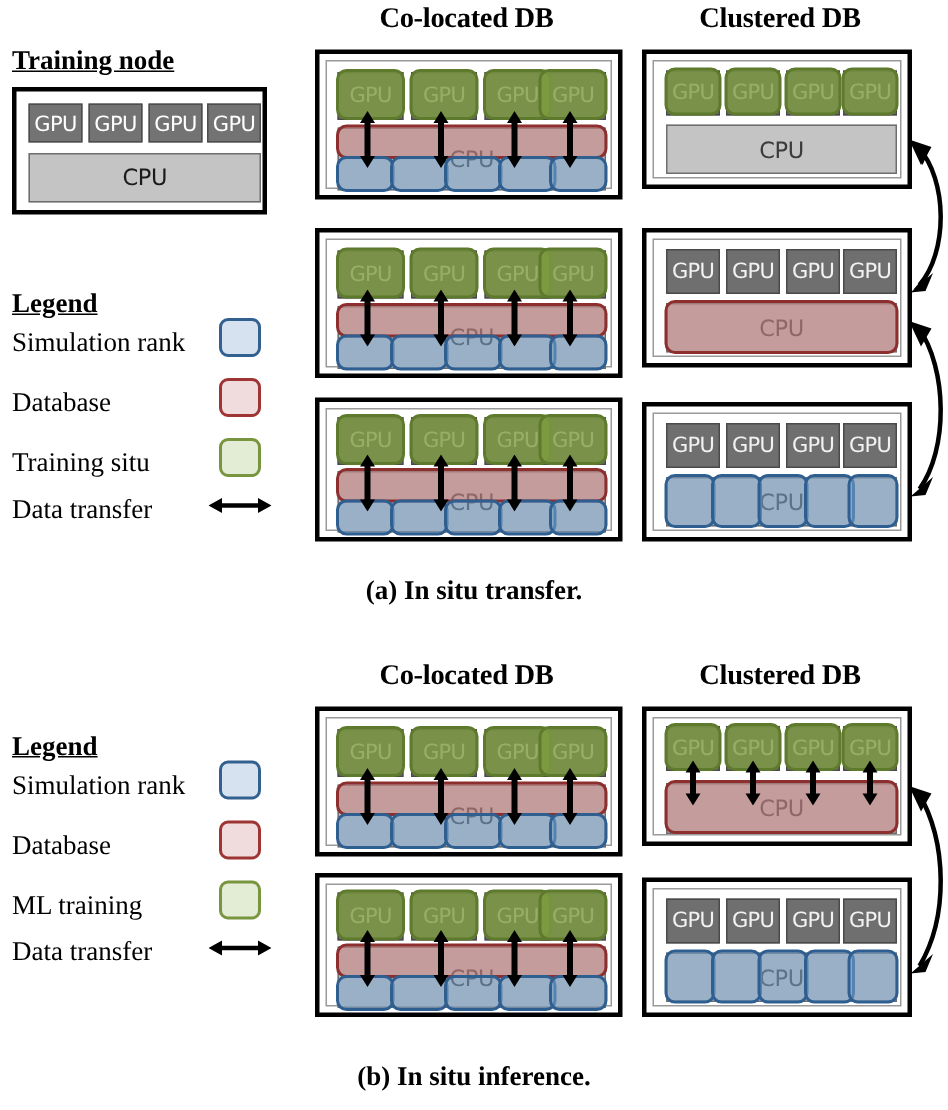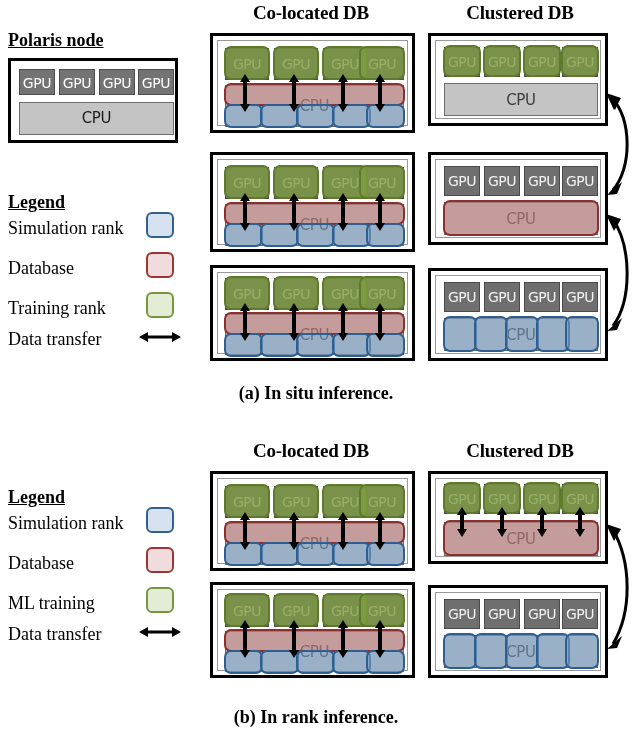--- a/index.html
+++ b/index.html
@@ -175,39 +175,39 @@
     font-size: 18px;
     left: 0;
   }
 </style>
 </head>
 <body>
 
 <div class="col-head" style="left:205px; top:2px; width:212px;">Co-located DB</div>
 <div class="col-head" style="left:420px; top:2px; width:200px;">Clustered DB</div>
 
-<div class="section-title" style="left:8px; top:30px;">Polaris node</div>
+<div class="section-title" style="left:8px; top:30px;">Training node</div>
 
 <div class="polaris-box" style="left:8px; top:58px; width:170px; height:85px;">
   <div class="polaris-gpu" style="left:8px; top:8px; width:36px; height:26px;">GPU</div>
   <div class="polaris-gpu" style="left:48px; top:8px; width:36px; height:26px;">GPU</div>
   <div class="polaris-gpu" style="left:88px; top:8px; width:36px; height:26px;">GPU</div>
   <div class="polaris-gpu" style="left:127px; top:8px; width:36px; height:26px;">GPU</div>
   <div class="polaris-cpu" style="left:8px; top:41px; width:155px; height:33px; line-height:31px;">CPU</div>
 </div>
 
 <div class="section-title" style="left:8px; top:192px;">Legend</div>
 
 <div class="legend-label" style="left:8px; top:219px;">Simulation rank</div>
 <div class="legend-swatch sw-sim" style="left:146px; top:212px;"></div>
 
 <div class="legend-label" style="left:8px; top:259px;">Database</div>
 <div class="legend-swatch sw-db" style="left:146px; top:252px;"></div>
 
-<div class="legend-label" style="left:8px; top:299px;">Training rank</div>
+<div class="legend-label" style="left:8px; top:299px;">Training situ</div>
 <div class="legend-swatch sw-train" style="left:146px; top:292px;"></div>
 
 <div class="legend-label" style="left:8px; top:330px;">Data transfer</div>
 <svg class="legend-arrow" style="left:139px; top:330px;" viewBox="0 0 42 14">
   <line x1="7" y1="7" x2="35" y2="7" stroke="#000" stroke-width="3"></line>
   <polygon points="0,7 9,2 9,12" fill="#000"></polygon>
   <polygon points="42,7 33,2 33,12" fill="#000"></polygon>
 </svg>
 
 <div class="node" style="left:210px; top:33px; width:205px; height:100px;">
@@ -376,21 +376,21 @@
   <polygon points="609,193 620,180 616,192" fill="#000"></polygon>
 
   <polygon points="606,93 621,98 614,110" fill="#000"></polygon>
   <polygon points="607,195 622,182 617,194" fill="#000"></polygon>
 
   <path d="M 612 218 C 632 246, 632 300, 613 326" fill="none" stroke="#000" stroke-width="3"></path>
   <polygon points="606,214 621,219 614,231" fill="#000"></polygon>
   <polygon points="607,331 622,318 617,330" fill="#000"></polygon>
 </svg>
 
-<div class="caption" style="top:383px;">(a) In situ inference.</div>
+<div class="caption" style="top:383px;">(a) In situ transfer.</div>
 
 <div class="col-head" style="left:205px; top:440px; width:212px;">Co-located DB</div>
 <div class="col-head" style="left:420px; top:440px; width:200px;">Clustered DB</div>
 
 <div class="section-title" style="left:8px; top:487px;">Legend</div>
 
 <div class="legend-label" style="left:8px; top:514px;">Simulation rank</div>
 <div class="legend-swatch sw-sim" style="left:146px; top:507px;"></div>
 
 <div class="legend-label" style="left:8px; top:554px;">Database</div>
@@ -531,13 +531,13 @@
   <div class="overlay ov-sim" style="left:105px; top:45px; width:34px; height:36px;"></div>
   <div class="overlay ov-sim" style="left:134px; top:45px; width:34px; height:36px;"></div>
 </div>
 
 <svg class="curve-layer" viewBox="0 0 632 740">
   <path d="M 612 528 C 632 562, 632 612, 613 644" fill="none" stroke="#000" stroke-width="3"></path>
   <polygon points="606,524 621,529 614,541" fill="#000"></polygon>
   <polygon points="607,649 622,636 617,648" fill="#000"></polygon>
 </svg>
 
-<div class="caption" style="top:707px;">(b) In rank inference.</div>
+<div class="caption" style="top:707px;">(b) In situ inference.</div>
 
 </body></html>

